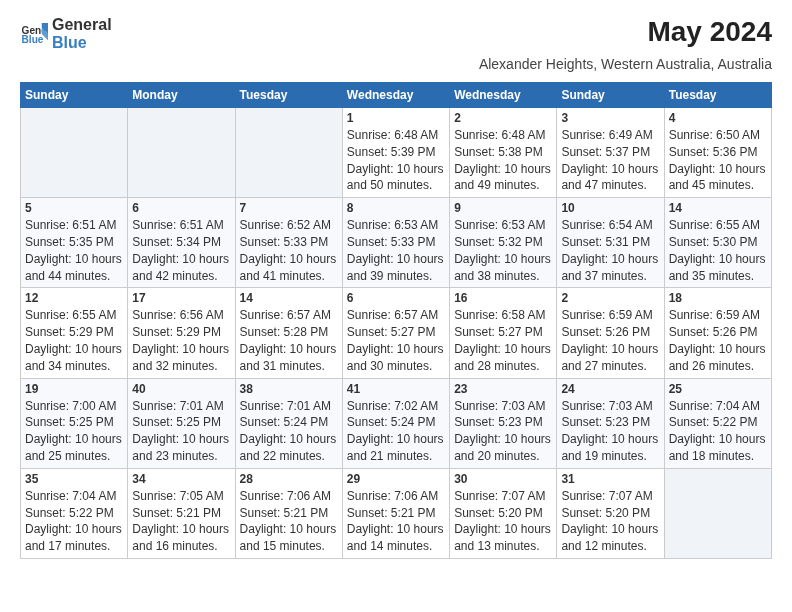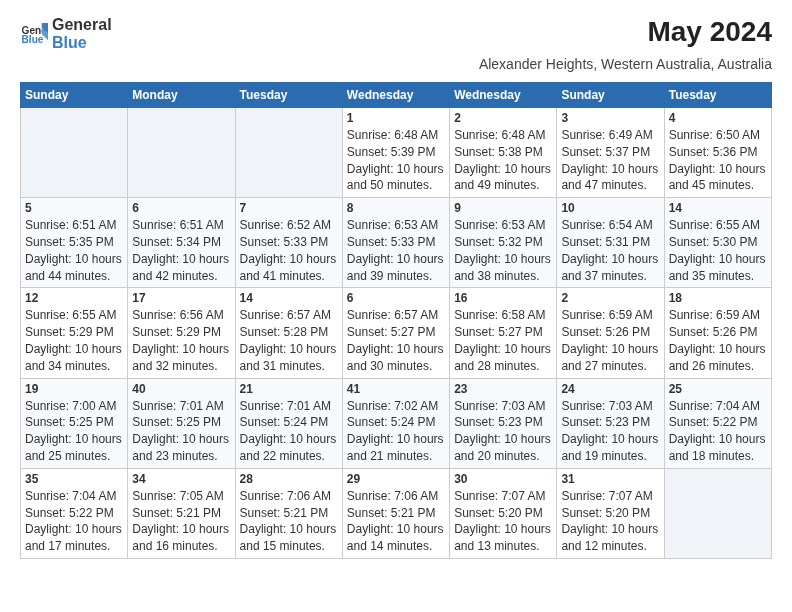--- a/index.html
+++ b/index.html
@@ -200,21 +200,21 @@
       <tr>
         <td>
           <span class="day-number">19</span>
           <div class="day-info">Sunrise: 7:00 AM<br>Sunset: 5:25 PM<br>Daylight: 10 hours<br>and 25 minutes.</div>
         </td>
         <td>
           <span class="day-number">40</span>
           <div class="day-info">Sunrise: 7:01 AM<br>Sunset: 5:25 PM<br>Daylight: 10 hours<br>and 23 minutes.</div>
         </td>
         <td>
-          <span class="day-number">21</span>
+          <span class="day-number">38</span>
           <div class="day-info">Sunrise: 7:01 AM<br>Sunset: 5:24 PM<br>Daylight: 10 hours<br>and 22 minutes.</div>
         </td>
         <td>
           <span class="day-number">41</span>
           <div class="day-info">Sunrise: 7:02 AM<br>Sunset: 5:24 PM<br>Daylight: 10 hours<br>and 21 minutes.</div>
         </td>
         <td>
           <span class="day-number">23</span>
           <div class="day-info">Sunrise: 7:03 AM<br>Sunset: 5:23 PM<br>Daylight: 10 hours<br>and 20 minutes.</div>
         </td>

